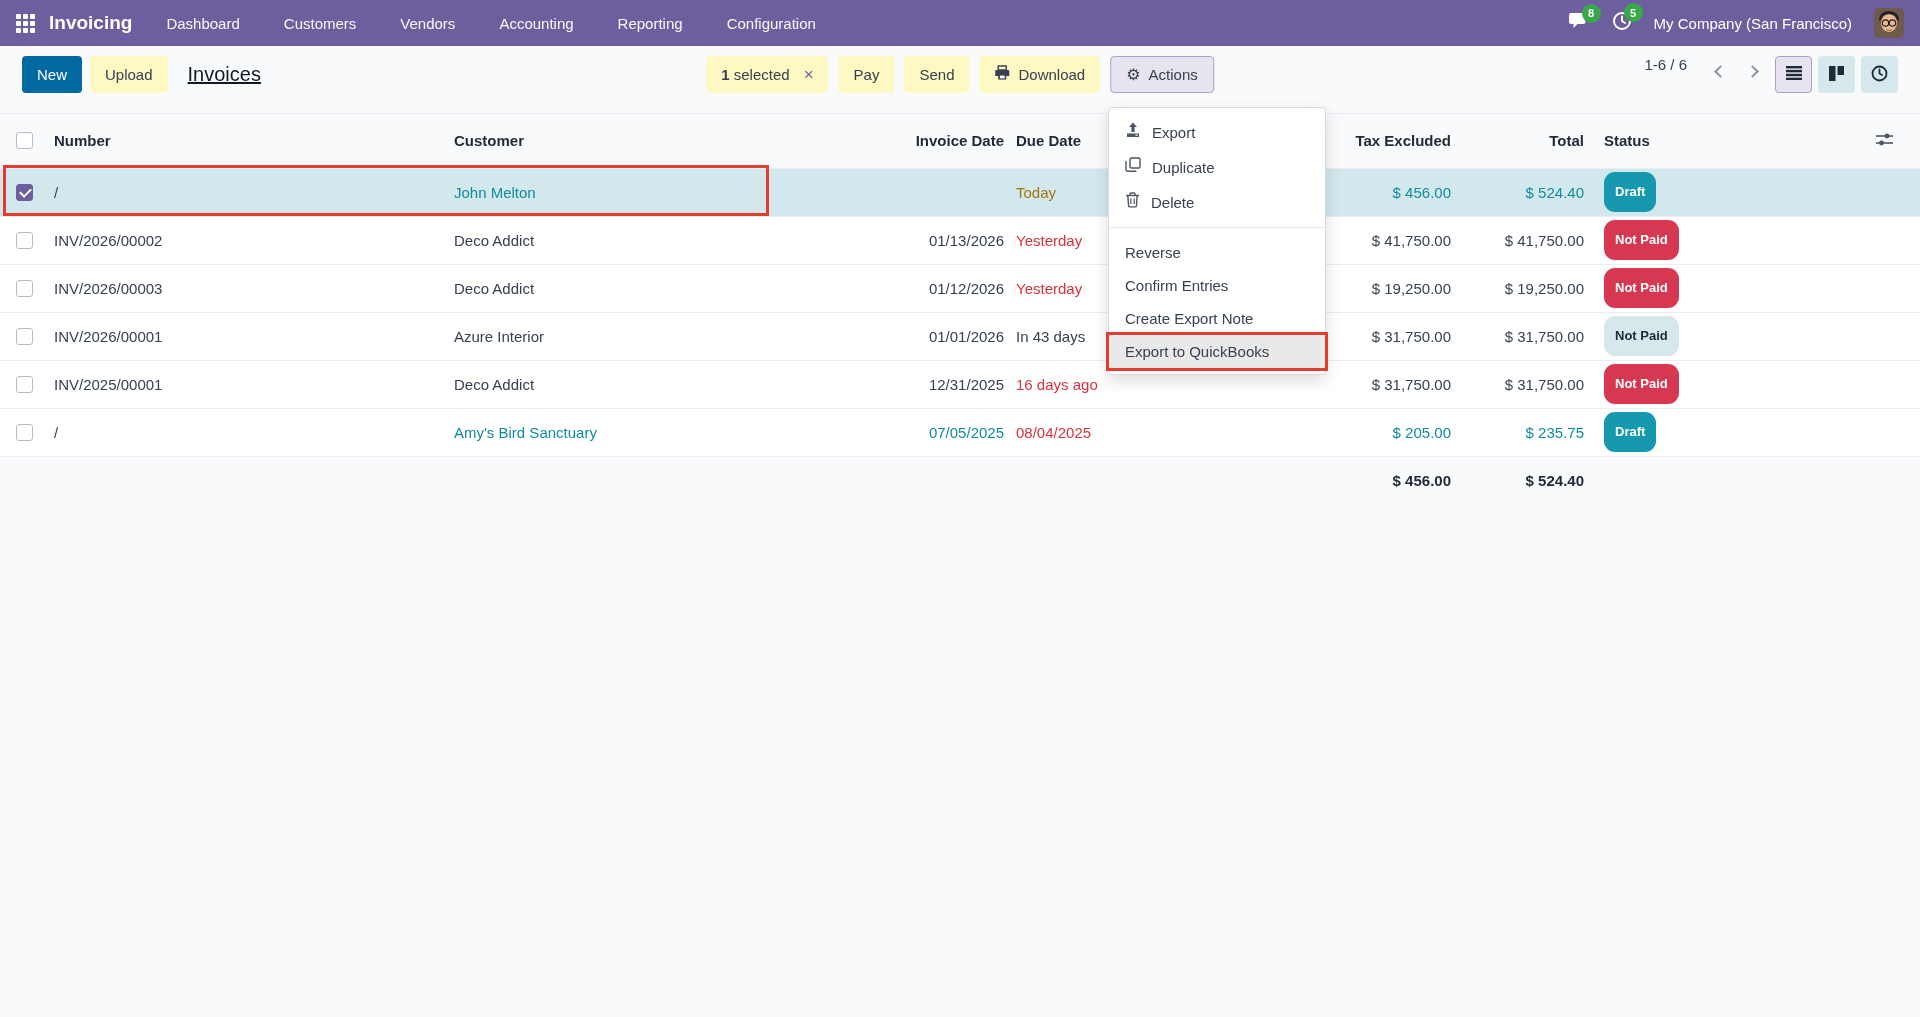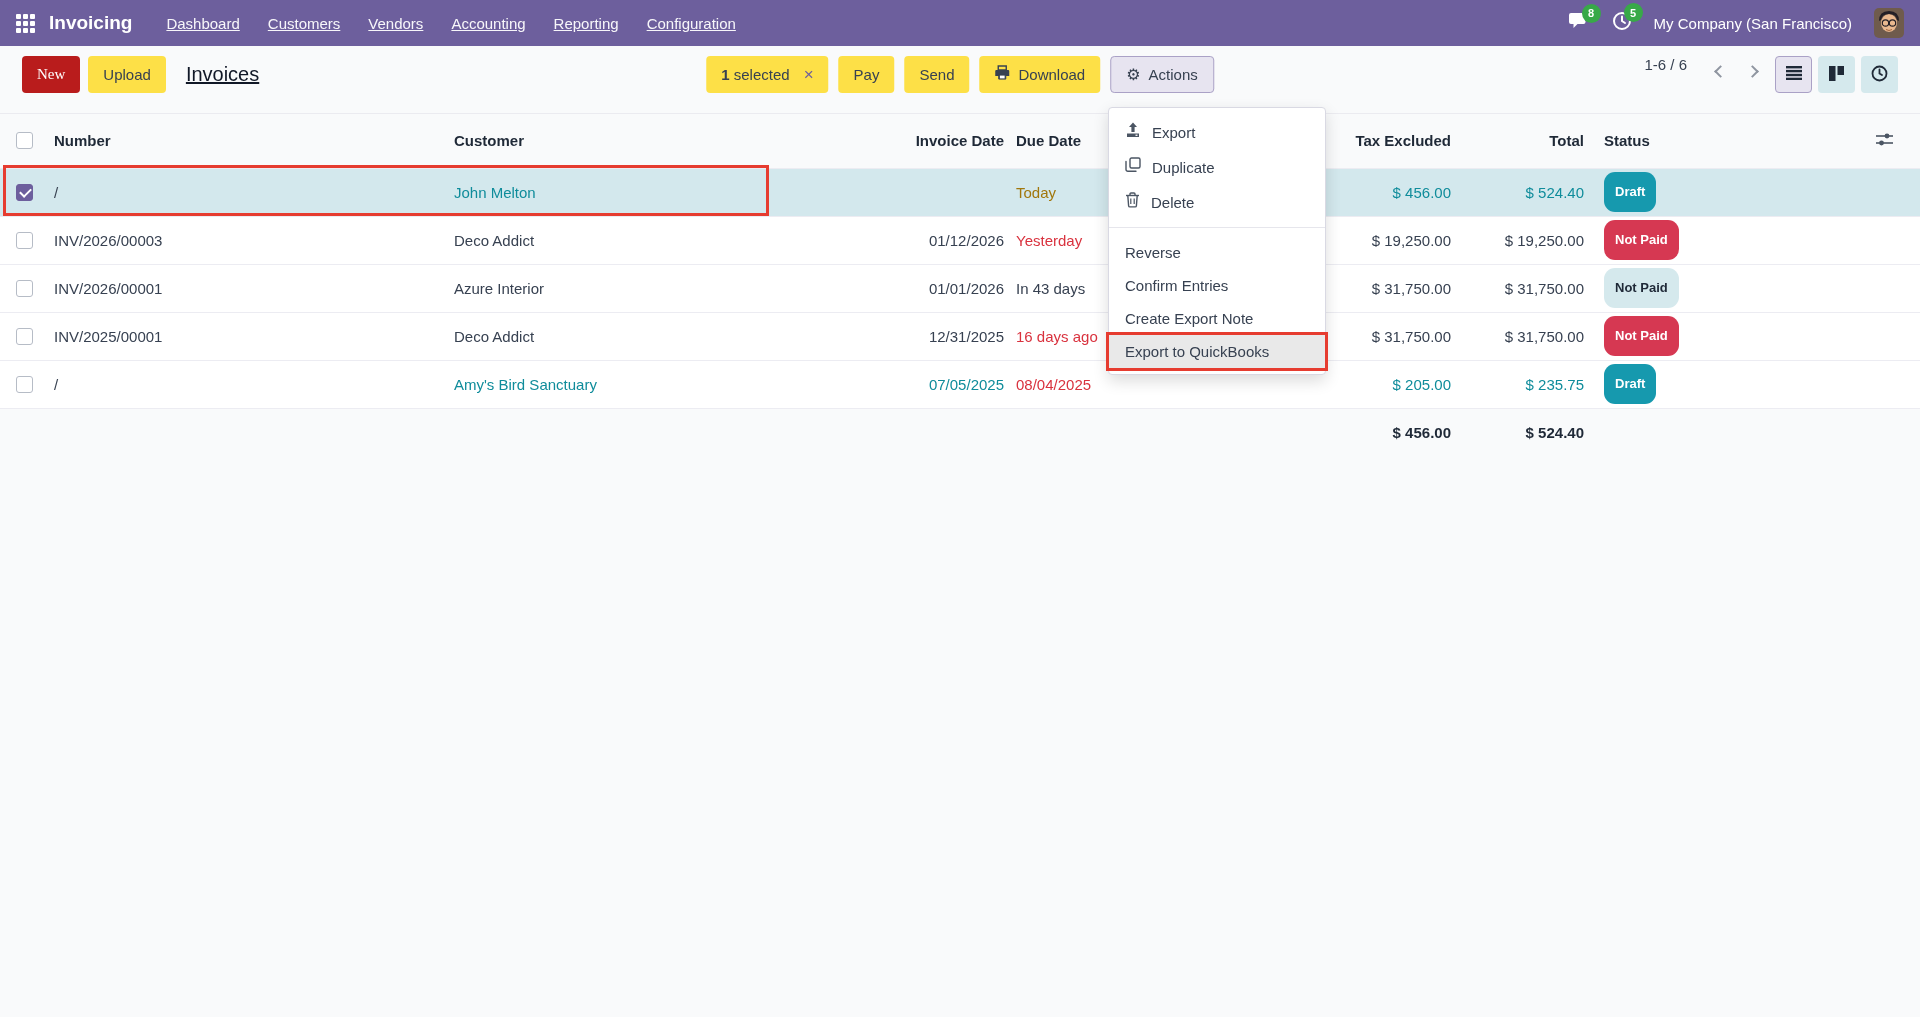--- a/index.html
+++ b/index.html
@@ -13,21 +13,21 @@
   }
 
   
   .navbar {
     height: 46px; background: #6d5f9d; display: flex; align-items: center;
     padding: 0 16px; color: #fff;
   }
   .apps-grid { display: grid; grid-template-columns: repeat(3, 5px); grid-gap: 2px; margin-right: 14px; cursor: pointer; }
   .apps-grid span { width: 5px; height: 5px; background: #fff; border-radius: 1px; }
   .app-name { font-size: 19px; font-weight: 700; margin-right: 34px; cursor: pointer; }
-  .nav-menu { display: flex; gap: 28px; font-size: 15px; text-decoration: underline; }
+  .nav-menu { display: flex; gap: 44px; font-size: 15px; }
   .nav-menu .nav-item { cursor: pointer; opacity: .95; }
   .nav-right { margin-left: auto; display: flex; align-items: center; gap: 22px; }
   .nav-icon-wrap { position: relative; cursor: pointer; display: flex; align-items: center; }
   .nav-badge {
     position: absolute; top: -8px; right: -11px; background: #38a948; color: #fff;
     min-width: 19px; height: 19px; border-radius: 50%; font-size: 11px; font-weight: 700;
     display: flex; align-items: center; justify-content: center; padding: 0 3px;
   }
   .company-name { font-size: 15px; cursor: pointer; }
   .avatar { width: 30px; height: 30px; border-radius: 5px; overflow: hidden; cursor: pointer; display:block; }
@@ -35,22 +35,22 @@
   
   .control-panel {
     height: 68px; display: flex; align-items: center; padding: 0 22px 10px 22px;
     background: #f9fafb; border-bottom: 1px solid #ebebf0; position: relative;
   }
   .btn {
     height: 37px; border: none; border-radius: 4px; font-size: 15px; cursor: pointer;
     font-family: "Liberation Sans", sans-serif; color: #374151;
     display: inline-flex; align-items: center; gap: 8px; padding: 0 15px;
   }
-  .btn-primary { background: #b91c1c; color: #fff; font-family: Liberation Serif, serif; }
-  .btn-cyan { background: #fde047; }
+  .btn-primary { background: #0369a1; color: #fff; }
+  .btn-cyan { background: #fef9c3; }
   .btn-actions { background: #e7e4f0; border: 1px solid #aaa1c6; }
   .left-group { display: flex; align-items: center; gap: 8px; }
   .page-title { font-size: 20px; color: #111827; margin-left: 12px; text-decoration: underline; }
   .center-group {
     position: absolute; left: 50%; transform: translateX(-50%);
     display: flex; align-items: center; gap: 10px;
   }
   .selected-chip { gap: 14px; cursor: default; }
   .selected-chip b { font-weight: 700; }
   .chip-x { color: #6d5f9d; font-size: 17px; cursor: pointer; line-height: 1; }
@@ -290,20 +290,33 @@
         <td class="warn">Today</td>
         <td class="r teal">$ 456.00</td>
         <td class="r teal">$ 524.40</td>
         <td style="padding-left:14px;"><span class="badge badge-draft">Draft</span></td>
         <td></td>
       </tr>
       <tr>
         <td>
             <div class="cb"></div>
           </td>
+        <td>INV/2026/00002</td>
+        <td>Deco Addict</td>
+        <td class="r">01/13/2026</td>
+        <td class="danger">Yesterday</td>
+        <td class="r">$ 41,750.00</td>
+        <td class="r">$ 41,750.00</td>
+        <td style="padding-left:14px;"><span class="badge badge-red">Not Paid</span></td>
+        <td></td>
+      </tr>
+      <tr>
+        <td>
+            <div class="cb"></div>
+          </td>
         <td>INV/2026/00003</td>
         <td>Deco Addict</td>
         <td class="r">01/12/2026</td>
         <td class="danger">Yesterday</td>
         <td class="r">$ 19,250.00</td>
         <td class="r">$ 19,250.00</td>
         <td style="padding-left:14px;"><span class="badge badge-red">Not Paid</span></td>
         <td></td>
       </tr>
       <tr>

